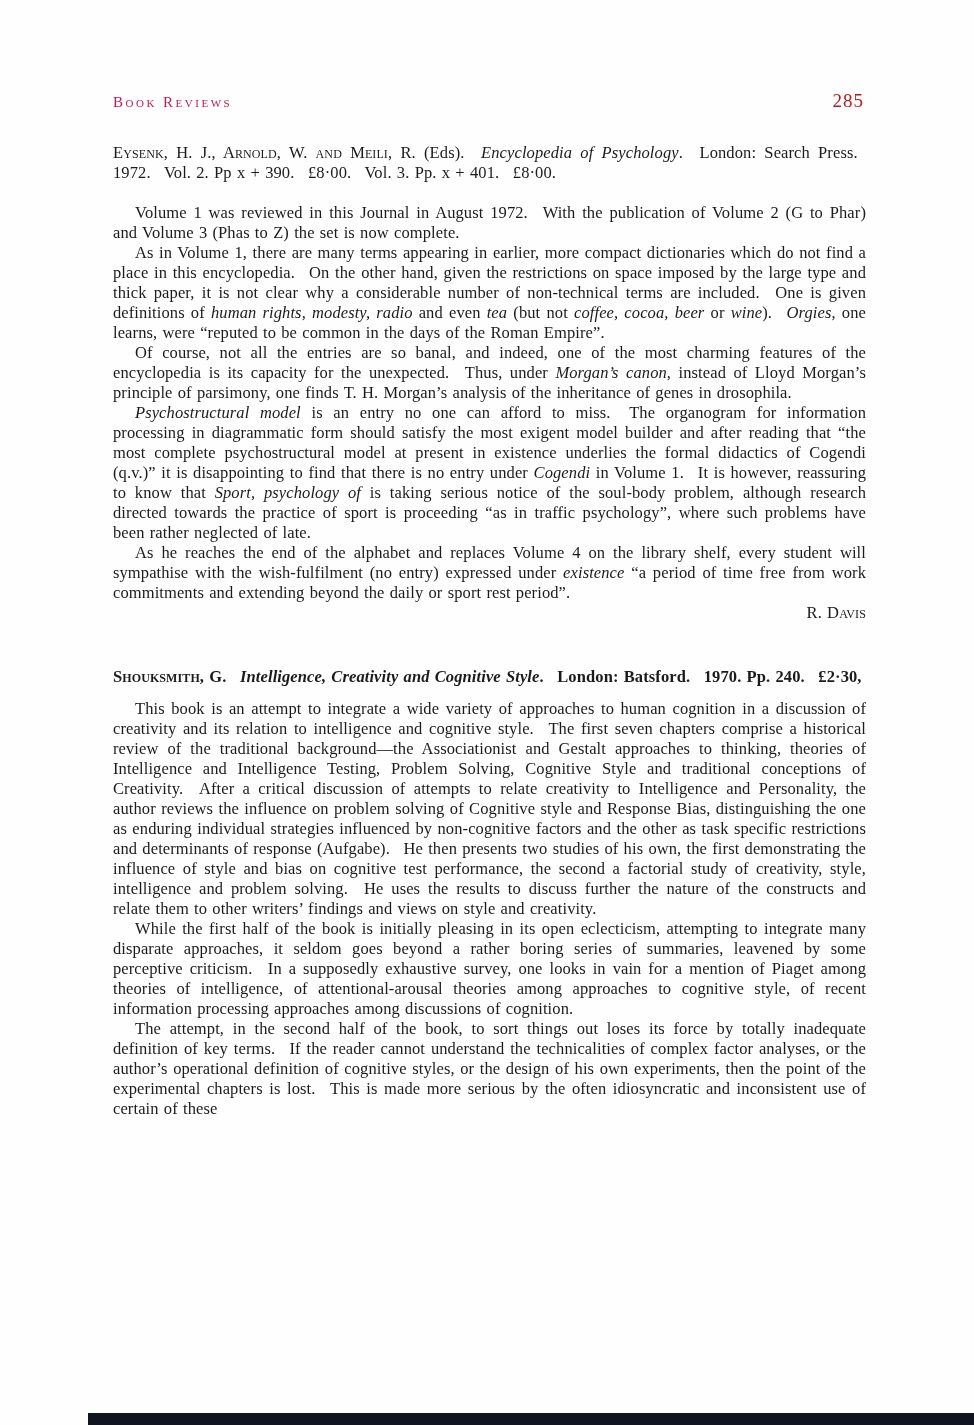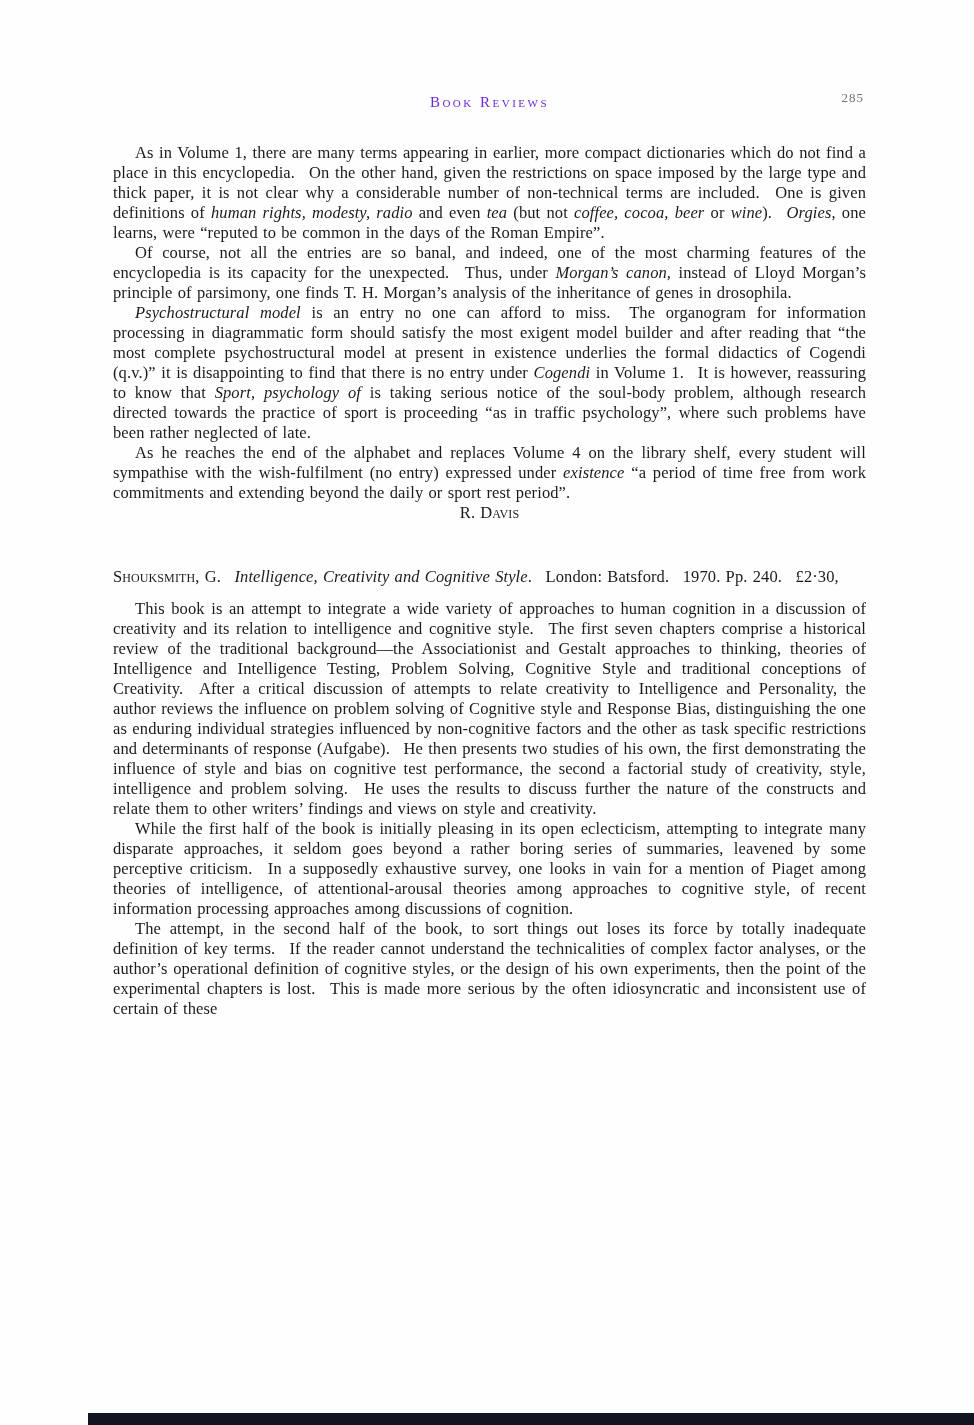--- a/index.html
+++ b/index.html
@@ -14,57 +14,57 @@
     overflow: hidden;
   }
   .header {
     position: absolute;
     left: 113px;
     top: 94px;
     width: 753px;
     height: 24px;
   }
   .running-title {
-    text-align: center;
+    text-align: left;
     font-size: 15px;
     letter-spacing: 2.5px;
     font-variant: small-caps;
     text-transform: none;
-    color: #6d28d9;
+    color: #be185d;
   }
   .page-number {
     position: absolute;
     right: 2px;
     top: -4px;
-    font-size: 13px;
+    font-size: 19px;
     letter-spacing: 1px;
-    color: #737373;
+    color: #b91c1c;
   }
   .content {
     position: absolute;
     left: 113px;
     top: 143px;
     width: 753px;
   }
   .review { margin: 0; }
   .review + .review { margin-top: 44px; }
   .citation,
   .body-par,
   .signature {
     margin: 0;
     font-size: 16.5px;
     line-height: 20px;
     letter-spacing: 0.1px;
     word-spacing: 1px;
     text-align: justify;
   }
   .citation { margin-bottom: 20px; }
-  .review + .review .citation { margin-bottom: 12px; }
+  .review + .review .citation { margin-bottom: 12px; font-weight: bold; }
   .body-par { text-indent: 22px; }
-  .signature { text-align: center; text-indent: 0; }
+  .signature { text-align: right; text-indent: 0; }
   .i  { font-style: italic; }
   .sc { font-variant: small-caps; }
   .footer-bar {
     position: absolute;
     left: 88px;
     right: 0;
     bottom: 0;
     height: 12px;
     background: #12141f;
   }
@@ -73,20 +73,22 @@
 <body>
 
 <div class="page">
   <div class="header">
     <div class="running-title">Book Reviews</div>
     <div class="page-number">285</div>
   </div>
 
   <div class="content">
       <section class="review">
+        <p class="citation"><span class="sc">Eysenk, H. J., Arnold, W. and Meili, R.</span><span> (Eds).  </span><span class="i">Encyclopedia of Psychology</span><span>.  London: Search Press.  1972.  Vol. 2. Pp x + 390.  £8·00.  Vol. 3. Pp. x + 401.  £8·00.</span></p>
+        <p class="body-par"><span>Volume 1 was reviewed in this Journal in August 1972.  With the publication of Volume 2 (G to Phar) and Volume 3 (Phas to Z) the set is now complete.</span></p>
         <p class="body-par"><span>As in Volume 1, there are many terms appearing in earlier, more compact dictionaries which do not find a place in this encyclopedia.  On the other hand, given the restrictions on space imposed by the large type and thick paper, it is not clear why a considerable number of non-technical terms are included.  One is given definitions of </span><span class="i">human rights, modesty, radio</span><span> and even </span><span class="i">tea</span><span> (but not </span><span class="i">coffee, cocoa, beer</span><span> or </span><span class="i">wine</span><span>).  </span><span class="i">Orgies</span><span>, one learns, were “reputed to be common in the days of the Roman Empire”.</span></p>
         <p class="body-par"><span>Of course, not all the entries are so banal, and indeed, one of the most charming features of the encyclopedia is its capacity for the unexpected.  Thus, under </span><span class="i">Morgan’s canon,</span><span> instead of Lloyd Morgan’s principle of parsimony, one finds T. H. Morgan’s analysis of the inheritance of genes in drosophila.</span></p>
         <p class="body-par"><span class="i">Psychostructural model</span><span> is an entry no one can afford to miss.  The organogram for information processing in diagrammatic form should satisfy the most exigent model builder and after reading that “the most complete psychostructural model at present in existence underlies the formal didactics of Cogendi (q.v.)” it is disappointing to find that there is no entry under </span><span class="i">Cogendi</span><span> in Volume 1.  It is however, reassuring to know that </span><span class="i">Sport, psychology of</span><span> is taking serious notice of the soul-body problem, although research directed towards the practice of sport is proceeding “as in traffic psychology”, where such problems have been rather neglected of late.</span></p>
         <p class="body-par"><span>As he reaches the end of the alphabet and replaces Volume 4 on the library shelf, every student will sympathise with the wish-fulfilment (no entry) expressed under </span><span class="i">existence</span><span> “a period of time free from work commitments and extending beyond the daily or sport rest period”.</span></p>
         <p class="signature"><span class="sc">R. Davis</span></p>
       </section>
       <section class="review">
         <p class="citation"><span class="sc">Shouksmith, G.</span><span>  </span><span class="i">Intelligence, Creativity and Cognitive Style</span><span>.  London: Batsford.  1970. Pp. 240.  £2·30,</span></p>
         <p class="body-par"><span>This book is an attempt to integrate a wide variety of approaches to human cognition in a discussion of creativity and its relation to intelligence and cognitive style.  The first seven chapters comprise a historical review of the traditional background—the Associationist and Gestalt approaches to thinking, theories of Intelligence and Intelligence Testing, Problem Solving, Cognitive Style and traditional conceptions of Creativity.  After a critical discussion of attempts to relate creativity to Intelligence and Personality, the author reviews the influence on problem solving of Cognitive style and Response Bias, distinguishing the one as enduring individual strategies influenced by non-cognitive factors and the other as task specific restrictions and determinants of response (Aufgabe).  He then presents two studies of his own, the first demonstrating the influence of style and bias on cognitive test performance, the second a factorial study of creativity, style, intelligence and problem solving.  He uses the results to discuss further the nature of the constructs and relate them to other writers’ findings and views on style and creativity.</span></p>
         <p class="body-par"><span>While the first half of the book is initially pleasing in its open eclecticism, attempting to integrate many disparate approaches, it seldom goes beyond a rather boring series of summaries, leavened by some perceptive criticism.  In a supposedly exhaustive survey, one looks in vain for a mention of Piaget among theories of intelligence, of attentional-arousal theories among approaches to cognitive style, of recent information processing approaches among discussions of cognition.</span></p>

